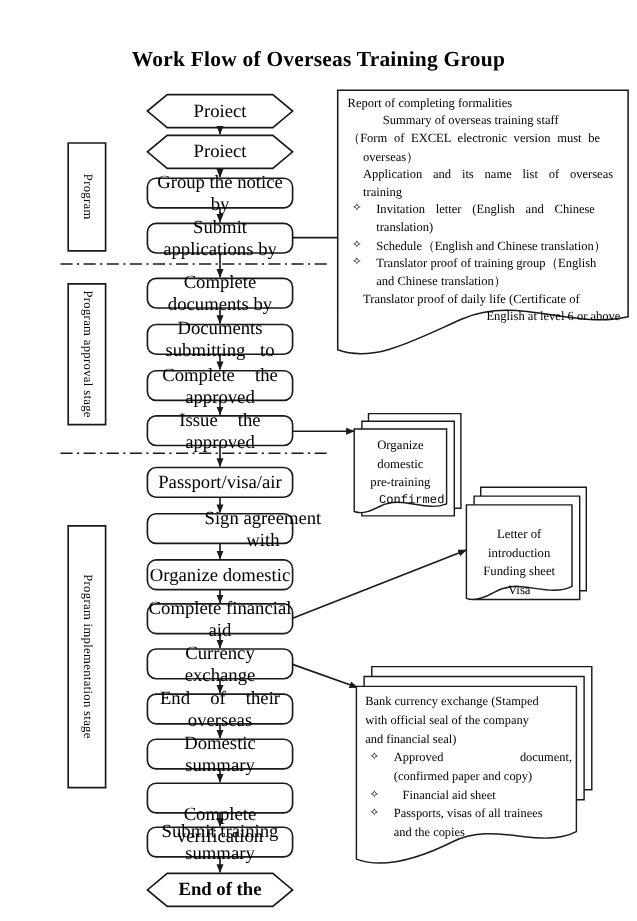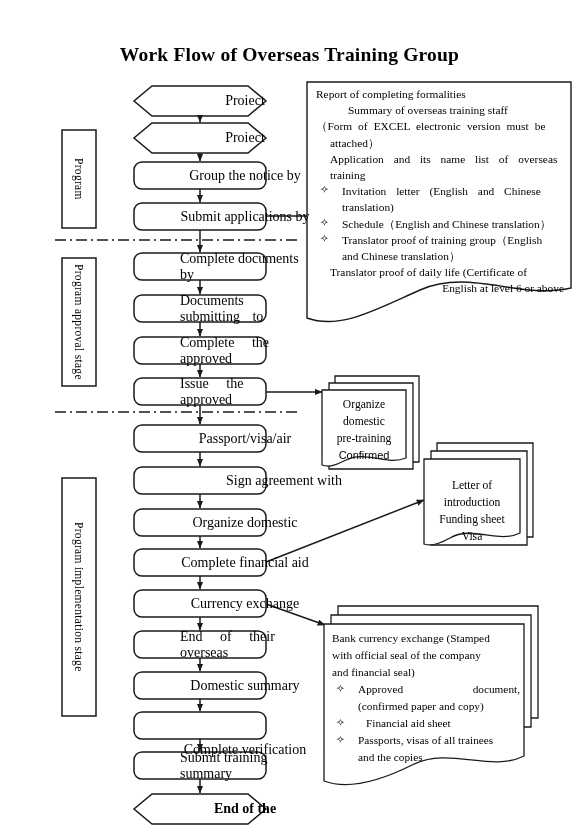--- a/index.html
+++ b/index.html
@@ -16,32 +16,31 @@
   }
 
   
   svg.layer{position:absolute;left:0;top:0;width:579px;height:837px;
             overflow:visible;pointer-events:none;}
   svg.layer *{vector-effect:non-scaling-stroke;}
 
   
   .nodetext{
     position:absolute;display:flex;align-items:center;justify-content:center;
-    text-align:left;font-family:"Liberation Serif", serif;
-    font-size:14px;line-height:1.15;color:#000;
+    text-align:center;font-family:"Liberation Serif", serif;
+    font-size:17px;line-height:1.15;color:#000;
     pointer-events:auto;
-    margin-left:45px;
   }
   .proc{  
     width:130px;height:28px;left:135px;
   }
   .hex{width:130px;height:30px;left:135px;}
   .wide{word-spacing:9px;}
   .wide2{word-spacing:14px;}
-  .mono{font-family:Liberation Sans, sans-serif;font-size:11px;}
+  .mono{font-family:Liberation Mono, monospace;font-size:11px;text-align:right;}
 
   
   .vlabel{
     position:absolute;display:flex;align-items:center;justify-content:center;
     font-family:"Liberation Serif", serif;font-size:11.5px;
     writing-mode:vertical-rl;text-orientation:mixed;
     letter-spacing:.3px;white-space:nowrap;
   }
 
   
@@ -187,21 +186,21 @@
   <div class="nodetext hex" style="top:794px;font-weight:bold;">End of the</div>
 
   <div class="vlabel" style="left:62px;top:130px;width:34px;height:98px;">Program</div>
   <div class="vlabel" style="left:62px;top:258px;width:34px;height:128px;">Program approval stage</div>
   <div class="vlabel" style="left:62px;top:478px;width:34px;height:238px;">Program implementation stage</div>
 
   <div class="doctext" style="left:316px;top:86px;width:248px;">
     <p>Report of completing formalities</p>
     <p class="ind2">Summary of overseas training staff</p>
     <p class="just jw">（Form of EXCEL electronic version must be</p>
-    <p class="ind1">attached）</p>
+    <p class="ind1">overseas）</p>
     <p class="ind1 just jw2">Application and its name list of overseas</p>
     <p class="ind1">training</p>
 
     <p class="bul just jw2">
       <span class="dia">✧</span>
       <span>Invitation letter (English and Chinese</span>
     </p>
     <p class="hang">translation)</p>
 
     <p class="bul">

